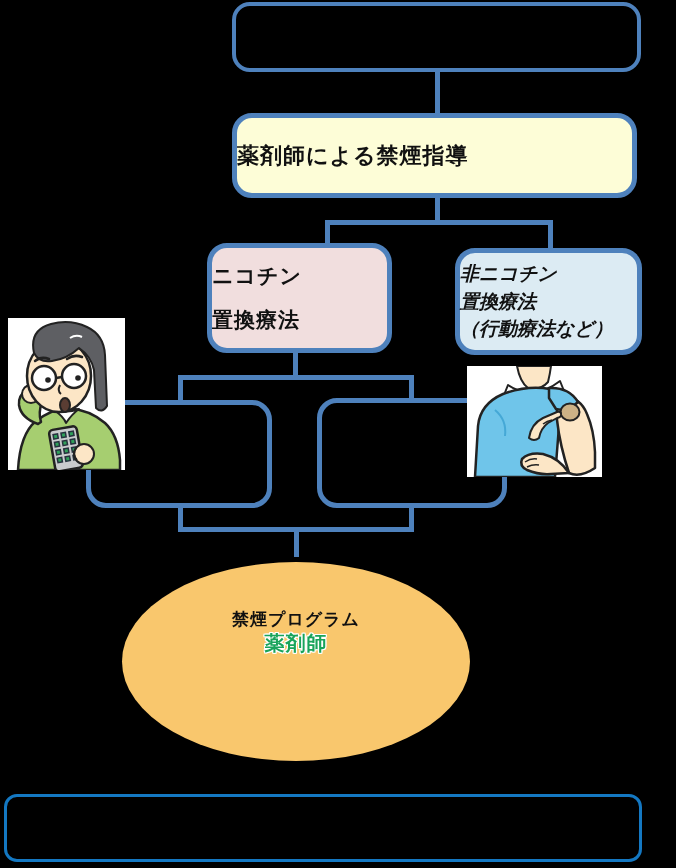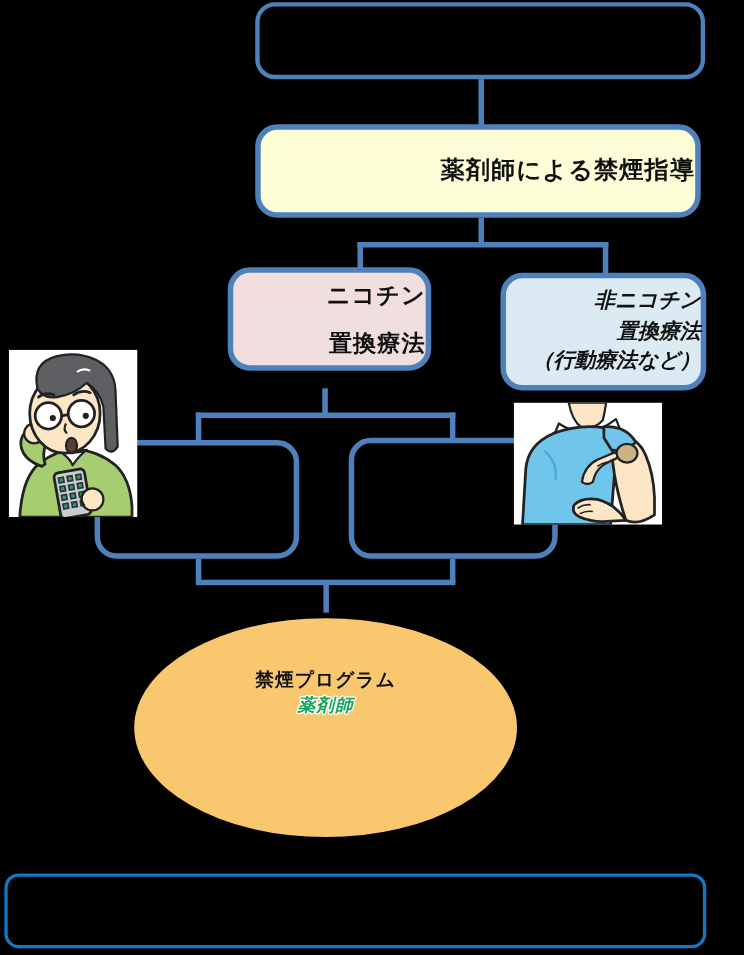--- a/index.html
+++ b/index.html
@@ -9,47 +9,46 @@
     background:var(--background,#000);
     font-family:"DejaVu Sans","Liberation Sans",sans-serif;
     overflow:hidden;
   }
   .box{
     position:absolute;
     box-sizing:border-box;
     border:5px solid var(--line-blue);
     border-radius:20px;
     background:transparent;
-    display:flex;flex-direction:column;justify-content:center;align-items:flex-end;
+    display:flex;flex-direction:column;justify-content:center;align-items:flex-start;
     text-align:center;
   }
   .line{position:absolute;background:var(--line-blue);}
   .jp{font-weight:bold;color:var(--black-text);line-height:1.35;}
   #top-box{left:232px;top:2px;width:409px;height:70px;border-width:4px;border-radius:18px;}
   #guidance-box{left:232px;top:113px;width:405px;height:85px;background:var(--yellow-fill);}
   #guidance-box .jp{font-size:22px;letter-spacing:1px;}
-  #nicotine-box{left:207px;top:243px;width:185px;height:94px;background:var(--pink-fill);gap:16px;}
+  #nicotine-box{left:207px;top:243px;width:185px;height:110px;background:var(--pink-fill);gap:16px;}
   #nicotine-box .jp{font-size:21px;letter-spacing:1px;}
   #non-nicotine-box{left:455px;top:248px;width:187px;height:107px;background:var(--lightblue-fill);font-style:italic;}
   #non-nicotine-box .jp{font-size:19px;line-height:1.45;}
   #left-option-box{left:86px;top:400px;width:186px;height:108px;}
   #right-option-box{left:317px;top:398px;width:190px;height:110px;}
   #program-ellipse{
     position:absolute;left:122px;top:562px;width:348px;height:199px;
     background:var(--orange-fill);border-radius:50%;
     display:flex;flex-direction:column;justify-content:flex-start;align-items:center;
     text-align:center;padding-top:46px;box-sizing:border-box;
   }
   #program-title{font-weight:bold;font-size:17px;color:var(--black-text);line-height:1.3;letter-spacing:1px;}
   .green-line{
-    font-weight:bold;font-size:16px;line-height:1.32;letter-spacing:1px;
+    font-weight:bold;font-size:20px;line-height:1.32;letter-spacing:1px;
     color:var(--green-text);
     text-shadow:-1px 0 0 #fff,1px 0 0 #fff,0 -1px 0 #fff,0 1px 0 #fff,
                 -1px -1px 0 #fff,1px 1px 0 #fff,-1px 1px 0 #fff,1px -1px 0 #fff;
-    font-style:italic;
   }
   #bottom-box{left:4px;top:794px;width:638px;height:68px;border:3px solid var(--bottom-box-blue);border-radius:13px;}
   .illustration{position:absolute;z-index:5;}
   .illustration svg{display:block;}
 </style>
 </head>
 <body>
 
 <div id="canvas">
 

